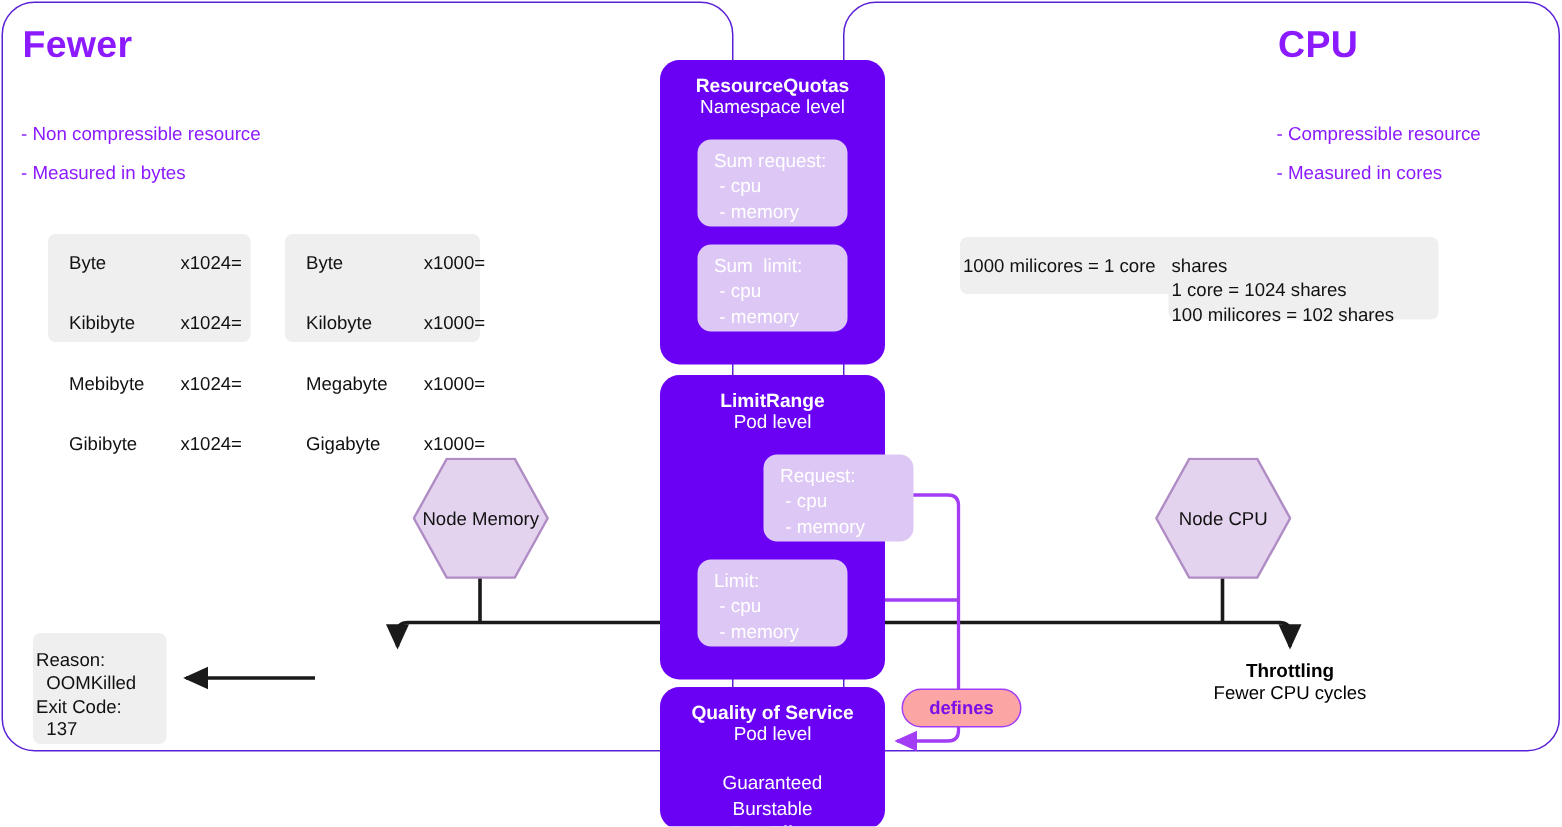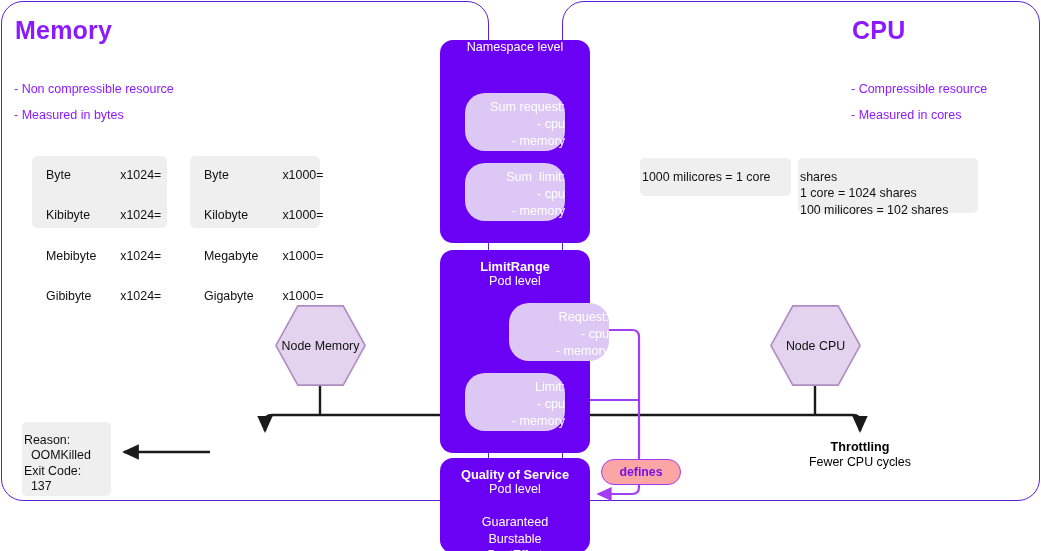--- a/index.html
+++ b/index.html
@@ -78,26 +78,26 @@
     line-height:15px;
     padding-top:9px;
   }
   .pblock .bs{
     font-size:12.6px;
     line-height:15px;
   }
   .inner{
     position:absolute;
     background:#ddc8f5;
-    border-radius:20px;
+    border-radius:9px;
     box-sizing:border-box;
     color:#ffffff;
     font-size:12.6px;
     line-height:17.2px;
-    text-align:right;
+    text-align:left;
     padding:6px 0 0 11px;
     white-space:pre;
   }
   .qos-list{
     font-size:12.6px;
     line-height:16.6px;
     padding-top:17px;
     white-space:pre-line;
   }
 
@@ -159,21 +159,21 @@
 
     <path d="M590,415 L853,415 Q860,415 860,422 L860,431" stroke="#1a1a1a" stroke-width="2.4" fill="none" marker-end="url(#arrow-black)"></path>
 
     <path d="M210,452 L124,452" stroke="#1a1a1a" stroke-width="2.4" fill="none" marker-end="url(#arrow-black)"></path>
 
     <path d="M590,330 L632,330 Q639,330 639,337 L639,461" stroke="#a33cf5" stroke-width="2.2" fill="none"></path>
     <path d="M590,400 L639,400" stroke="#a33cf5" stroke-width="2.2" fill="none"></path>
     <path d="M639,484 L639,487 Q639,494 632,494 L598,494" stroke="#a33cf5" stroke-width="2.2" fill="none" marker-end="url(#arrow-purple)"></path>
   </svg>
 
-  <div class="panel-title" style="left:15px;top:16px;">Memory</div>
+  <div class="panel-title" style="left:15px;top:16px;">Fewer</div>
 
   <div class="bullet" style="left:14px;top:62px;">- Non compressible resource</div>
   <div class="bullet" style="left:14px;top:88px;">- Measured in bytes</div>
 
   <div class="greybox" id="mem-binary-table" style="left:32px;top:156px;width:135px;height:72px;">
     <div class="unit-table">
       <span>Byte</span>
       <span>x1024=</span>
       <span>Kibibyte</span>
       <span>x1024=</span>
@@ -210,37 +210,38 @@
 Exit Code:
   137</div>
 
   <div class="panel-title" style="left:852px;top:16px;">CPU</div>
 
   <div class="bullet" style="left:851px;top:62px;">- Compressible resource</div>
   <div class="bullet" style="left:851px;top:88px;">- Measured in cores</div>
 
   <div class="greybox plain" style="left:640px;top:158px;width:151px;height:38px;display:flex;align-items:center;">1000 milicores = 1 core</div>
 
-  <div class="greybox plain" style="left:798px;top:158px;width:180px;height:55px;">shares
+  <div class="greybox plain" style="left:779px;top:158px;width:180px;height:55px;">shares
 1 core = 1024 shares
 100 milicores = 102 shares</div>
 
   <div class="hexwrap" style="left:770px;top:305px;width:91px;height:81px;">
     <svg width="91" height="81">
       <polygon points="22.8,0.9 68.2,0.9 90.1,40.5 68.2,80.1 22.8,80.1 0.9,40.5" fill="#e4d3ee" stroke="#b08cc4" stroke-width="1.6"></polygon>
     </svg>
     <div class="hexlabel" style="top:34px;">Node CPU</div>
   </div>
 
   <div class="anno" style="left:770px;top:440px;width:180px;">
     <div class="b">Throttling</div>
     <div class="n">Fewer CPU cycles</div>
   </div>
 
   <div class="pblock" id="block-resourcequotas" style="left:440px;top:40px;width:150px;height:203px;">
+    <div class="bt">ResourceQuotas</div>
     <div class="bs">Namespace level</div>
     <div class="inner" style="left:25px;top:53px;width:100px;height:58px;">Sum request:
  - cpu
  - memory</div>
     <div class="inner" style="left:25px;top:123px;width:100px;height:58px;">Sum  limit:
  - cpu
  - memory</div>
   </div>
 
   <div class="pblock" id="block-limitrange" style="left:440px;top:250px;width:150px;height:203px;">

